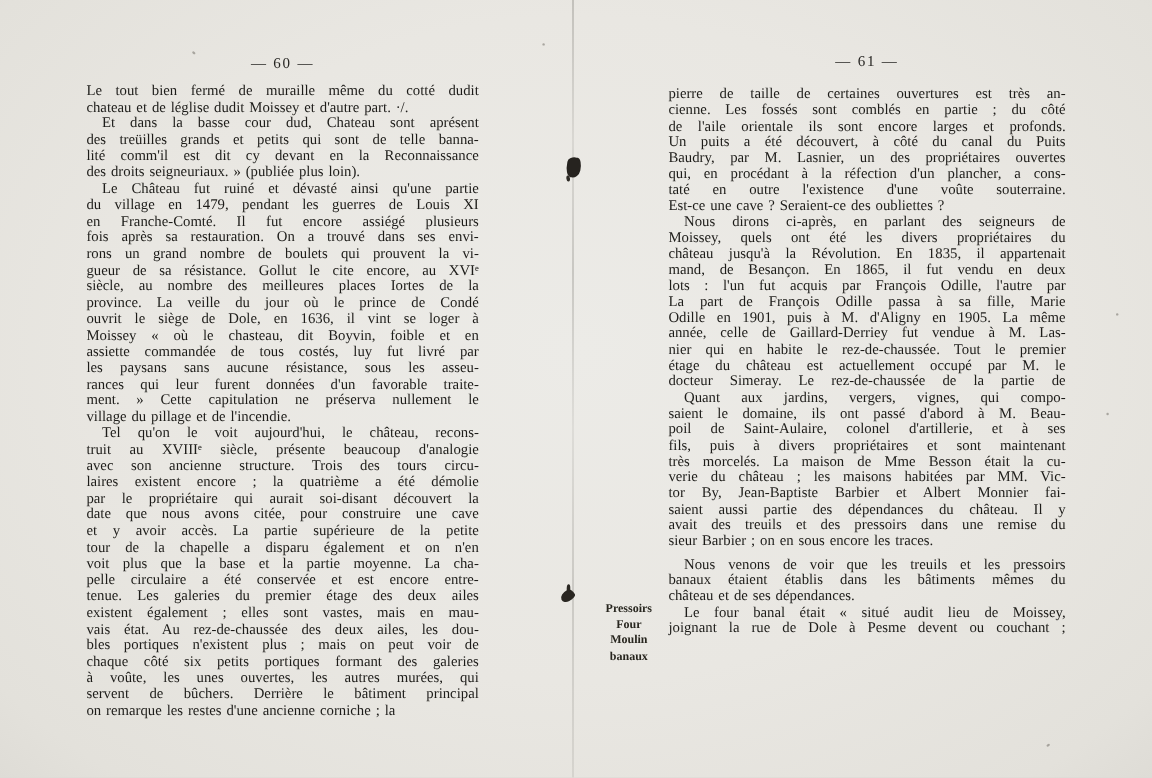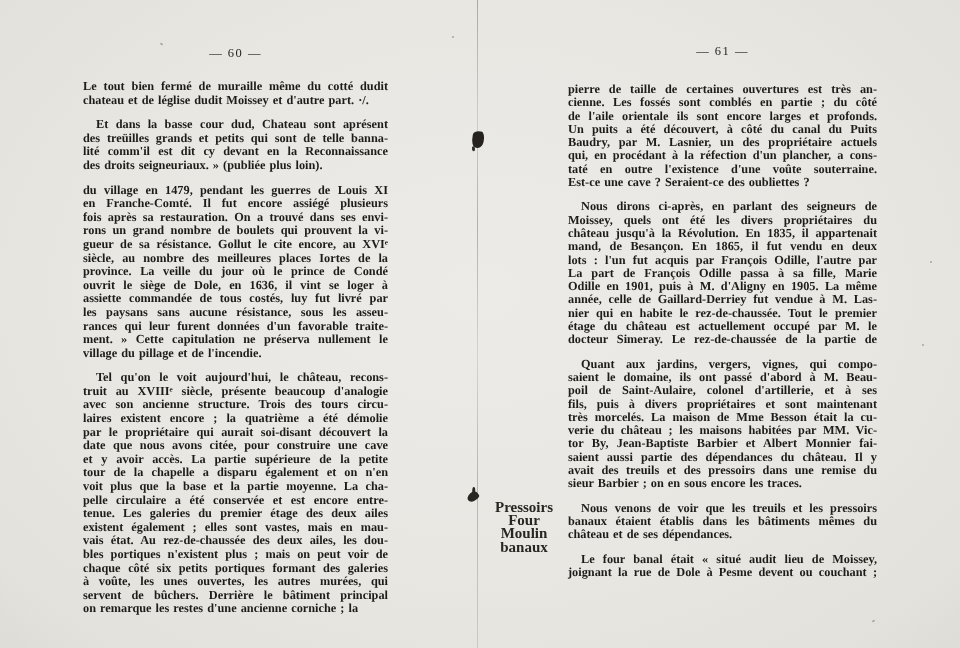--- a/index.html
+++ b/index.html
@@ -34,32 +34,32 @@
   .page-header.left{left:72px;width:327px;top:46px;}
   .page-header.right{left:557px;width:331px;top:44px;}
   .col{
     position:absolute;
     font-size:12.3px;
     color:#1d1c19;
     text-rendering:geometricPrecision;
   }
   .col.left{left:72px;top:69px;width:327px;line-height:13.6px;}
   .col.right{left:557px;top:72px;width:331px;line-height:13.3px;}
-  .para{margin:11px;padding:0;font-weight:bold;}
+  .para{margin:0;padding:0;}
   .para.gap-before{margin-top:6px;}
   .line{
     text-align:justify;
     text-align-last:justify;
     word-spacing:1px;
   }
   .line.last{text-align-last:left;}
   .line.indent{text-indent:13px;}
   .margin-note{
     position:absolute;left:494px;top:501px;width:60px;
-    font-size:15px;font-weight:bold;line-height:13.2px;
+    font-size:10px;font-weight:bold;line-height:13.2px;
     text-align:center;color:#28261f;
   }
   
   .blot1{
     position:absolute;left:472px;top:131px;width:12px;height:17px;
     background:#26231f;
     border-radius:62% 38% 55% 45% / 28% 62% 45% 72%;
     transform:rotate(12deg);
   }
   .blot1::after{
@@ -102,28 +102,30 @@
         <div class="line">Le tout bien fermé de muraille même du  cotté dudit</div>
         <div class="line last">chateau et de léglise dudit Moissey et  d'autre part. ·/.</div>
       </div>
       <div class="para">
         <div class="line indent">Et dans la basse cour dud, Chateau  sont  aprésent</div>
         <div class="line">des treüilles grands et petits qui sont de telle banna-</div>
         <div class="line">lité comm'il est dit cy  devant en  la  Reconnaissance</div>
         <div class="line last">des droits seigneuriaux. » (publiée plus loin).</div>
       </div>
       <div class="para">
+        <div class="line indent">Le Château fut ruiné et dévasté ainsi qu'une partie</div>
         <div class="line">du village en 1479, pendant les  guerres  de  Louis XI</div>
         <div class="line">en Franche-Comté. Il  fut  encore  assiégé  plusieurs</div>
         <div class="line">fois après sa restauration. On a trouvé dans ses envi-</div>
         <div class="line">rons un grand nombre de boulets qui prouvent  la vi-</div>
         <div class="line">gueur de sa résistance. Gollut le cite encore, au XVIᵉ</div>
         <div class="line">siècle, au nombre des meilleures  places  Iortes  de la</div>
         <div class="line">province. La veille du  jour  où  le  prince  de  Condé</div>
         <div class="line">ouvrit le  siège  de  Dole,  en  1636,  il  vint  se loger à</div>
+        <div class="line">Moissey « où  le  chasteau,  dit Boyvin,  foible  et  en</div>
         <div class="line">assiette commandée de tous costés, luy  fut   livré par</div>
         <div class="line">les paysans sans aucune  résistance,  sous  les  asseu-</div>
         <div class="line">rances qui leur furent données  d'un  favorable traite-</div>
         <div class="line">ment. » Cette capitulation ne  préserva  nullement le</div>
         <div class="line last">village du pillage et de l'incendie.</div>
       </div>
       <div class="para">
         <div class="line indent">Tel qu'on le  voit  aujourd'hui,  le  château,  recons-</div>
         <div class="line">truit au XVIIIᵉ siècle,  présente  beaucoup  d'analogie</div>
         <div class="line">avec son ancienne  structure. Trois  des  tours  circu-</div>
@@ -151,21 +153,21 @@
       <div>Moulin</div>
       <div>banaux</div>
     </div>
 
   <div class="col right" id="right-col">
       <div class="para">
         <div class="line">pierre de taille de  certaines  ouvertures  est   très an-</div>
         <div class="line">cienne. Les fossés sont comblés  en  partie ;   du  côté</div>
         <div class="line">de l'aile orientale ils sont encore larges  et  profonds.</div>
         <div class="line">Un puits a été découvert, à  côté  du   canal  du  Puits</div>
-        <div class="line">Baudry, par M. Lasnier, un  des  propriétaire actuels</div>
+        <div class="line">Baudry, par M. Lasnier, un  des  propriétaires ouvertes</div>
         <div class="line">qui, en procédant à la réfection d'un plancher, a cons-</div>
         <div class="line">taté  en  outre  l'existence  d'une  voûte  souterraine.</div>
         <div class="line last">Est-ce une cave ? Seraient-ce des oubliettes ?</div>
       </div>
       <div class="para">
         <div class="line indent">Nous dirons ci-après,  en  parlant  des  seigneurs de</div>
         <div class="line">Moissey, quels  ont  été  les  divers  propriétaires  du</div>
         <div class="line">château jusqu'à la Révolution. En 1835, il appartenait</div>
         <div class="line">mand, de Besançon. En  1865,  il  fut  vendu  en  deux</div>
         <div class="line">lots : l'un fut acquis  par  François   Odille, l'autre par</div>

